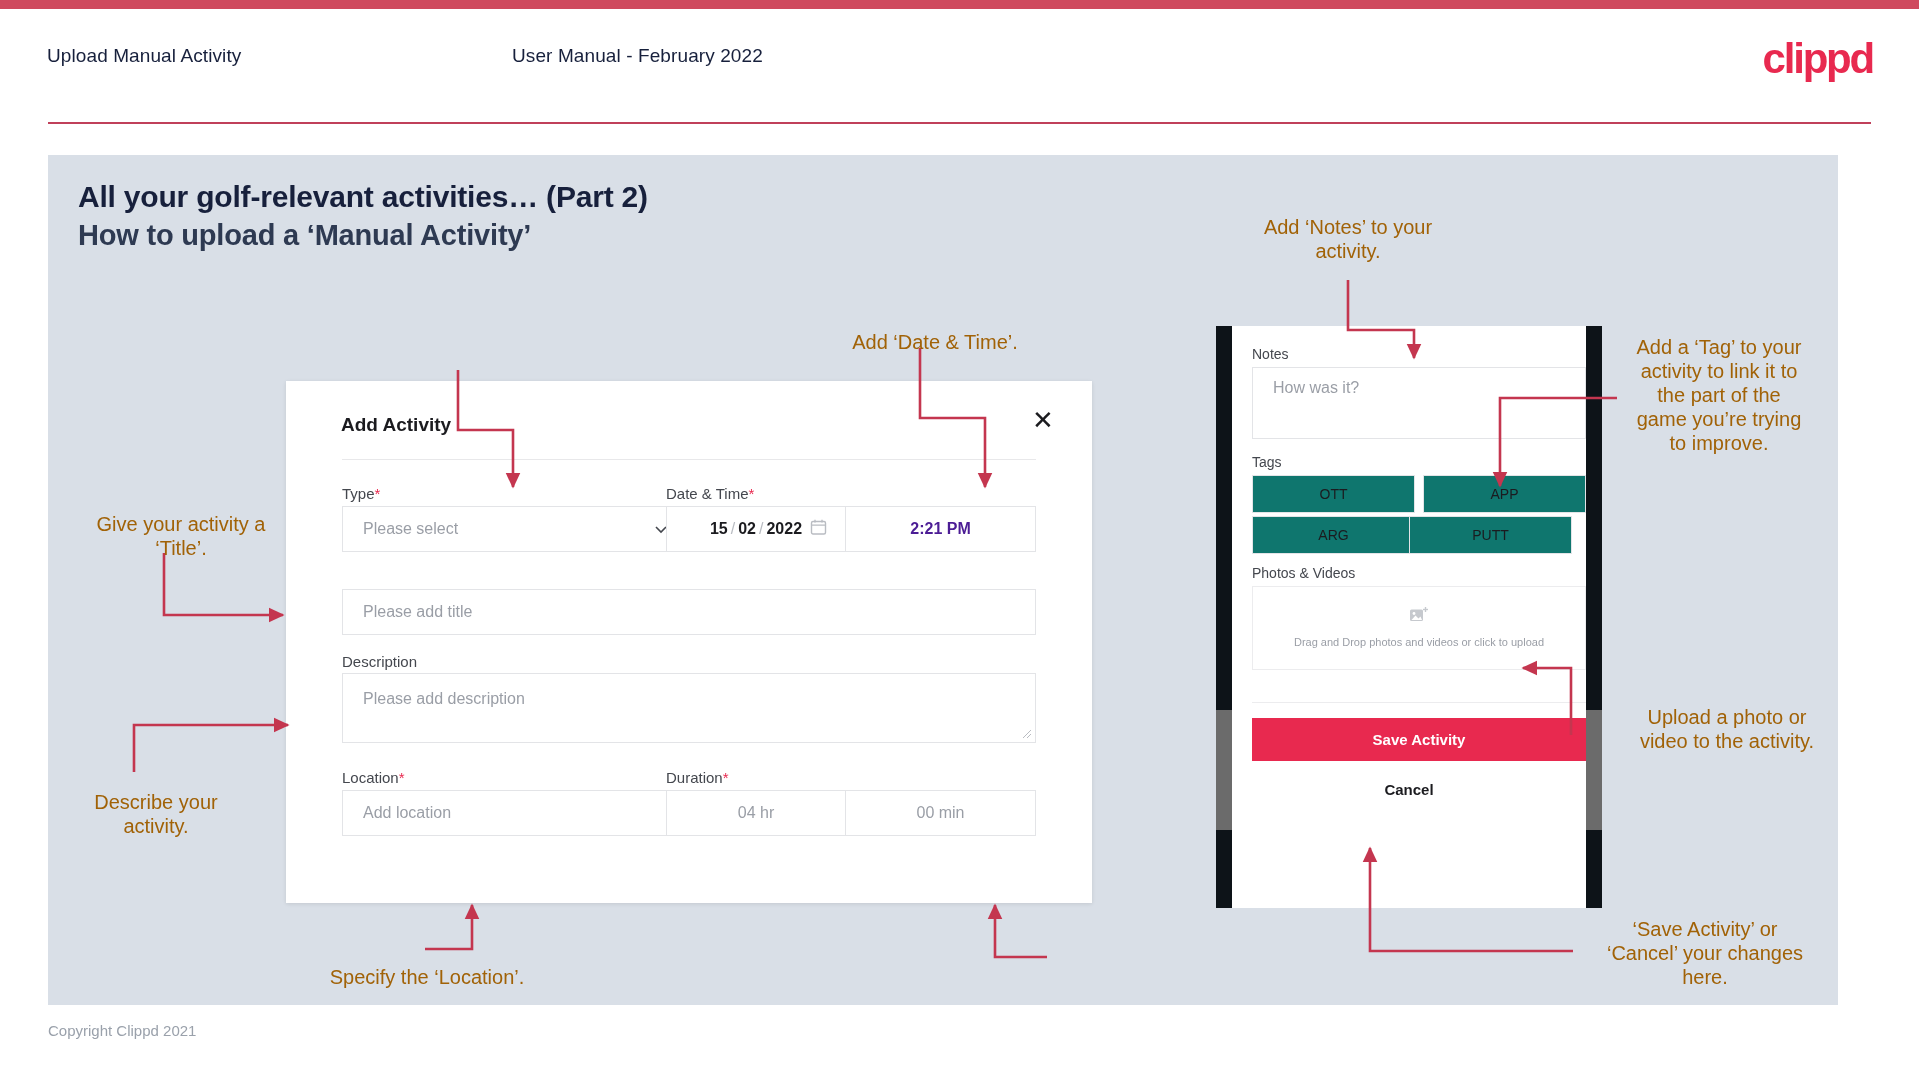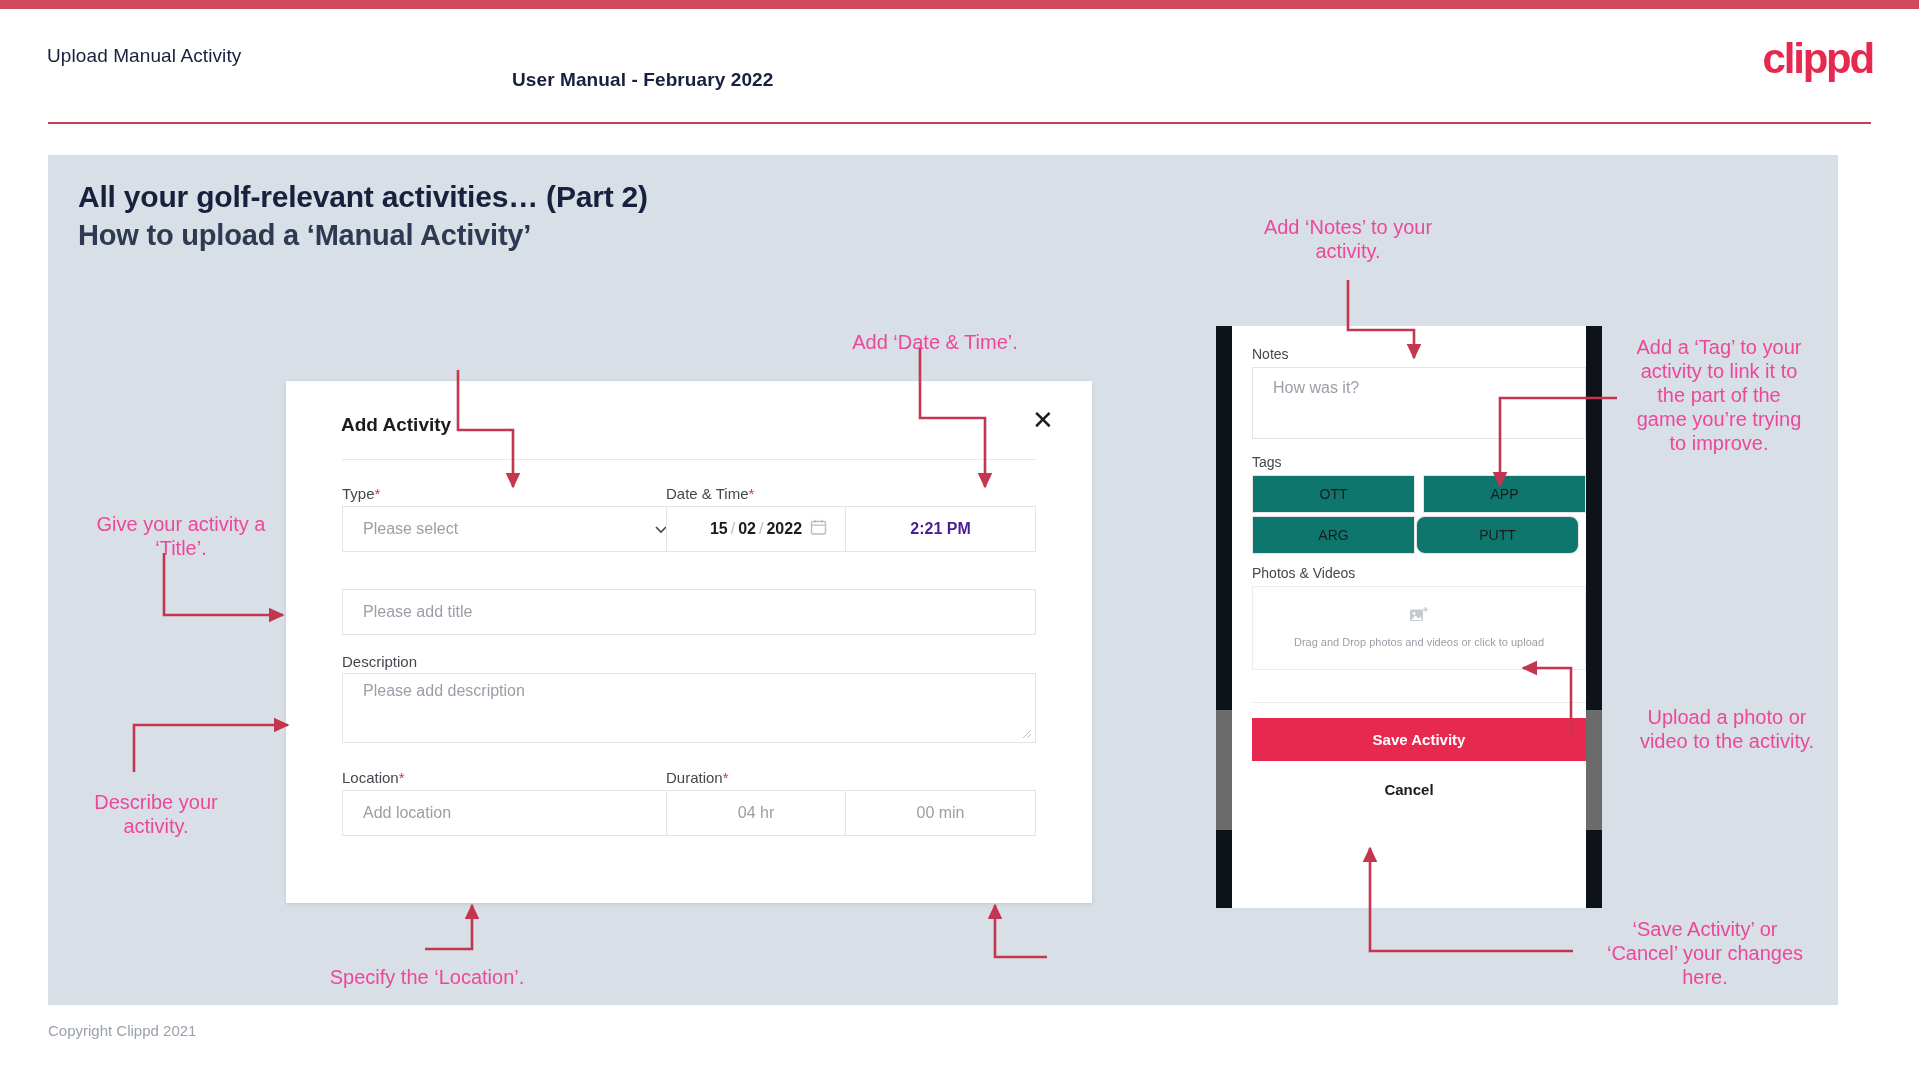--- a/index.html
+++ b/index.html
@@ -17,21 +17,21 @@
     background:#cf4a5e;
   }
 
   
   .hdr-title {
     position:absolute; left:47px; top:45px;
     font-size:19px; font-weight:400; color:#17203c; letter-spacing:.1px;
   }
   .hdr-sub {
     position:absolute; left:512px; top:45px;
-    font-size:19px; font-weight:700; color:#17203c; letter-spacing:.1px;margin-top:24px;
+    font-size:19px; font-weight:400; color:#17203c; letter-spacing:.1px;
   }
   .logo {
     position:absolute; right:46px; top:38px;
     font-size:42px; font-weight:700; color:#e8294f;
     letter-spacing:-2.2px; line-height:1;
   }
   .hdr-rule {
     position:absolute; left:48px; top:122px; width:1823px; height:2px;
     background:#c0405a;
   }
@@ -99,21 +99,21 @@
                 border-left:none; color:#4c1d95; font-weight:700; font-size:16px;
                 justify-content:center; padding-left:0; }
   .slash { color:#b9bcc2; font-weight:400; margin:0 3px; }
   .cal-ico { position:absolute; right:18px; top:50%; transform:translateY(-50%); }
 
   .f-title-lbl{ left:56px; top:187px;margin-top:32px; }
   .f-title    { left:56px; top:208px; width:694px; height:46px; }
 
   .f-desc-lbl { left:56px; top:272px; }
   .f-desc     { left:56px; top:292px; width:694px; height:70px;
-                align-items:flex-start; padding-top:8px; position:absolute; }
+                align-items:flex-start; padding-top:16px; position:absolute; }
   .resizer {
     position:absolute; right:3px; bottom:3px; width:10px; height:10px;
     color:#b9bcc2; font-size:11px; line-height:10px;
   }
   .f-loc-lbl  { left:56px; top:388px; }
   .f-loc      { left:56px; top:409px; width:348px; height:46px; }
   .f-dur-lbl  { left:380px; top:388px; }
   .f-hr       { left:380px; top:409px; width:180px; height:46px;
                 justify-content:center; padding-left:0; }
   .f-min      { left:560px; top:409px; width:190px; height:46px;
@@ -144,21 +144,21 @@
   }
   .ph-tags-lbl { left:20px; top:128px; }
   .ph-tag {
     position:absolute; width:163px; height:38px; border:1px solid #e3e4e7;
     background:#0f766e; font-size:14px; font-weight:400; color:#1b1b1f;
     display:flex; align-items:center; justify-content:center;
   }
   .tag0 { left:20px;  top:149px; }
   .tag1 { left:191px; top:149px; }
   .tag2 { left:20px;  top:190px; }
-  .tag3 { left:184px; top:190px;border-radius:9px; }
+  .tag3 { left:177px; top:190px; }
   .ph-pv-lbl { left:20px; top:239px; }
   .ph-drop {
     position:absolute; left:20px; top:260px; width:334px; height:84px;
     border:1px solid #ececee; display:flex; flex-direction:column;
     align-items:center; justify-content:center;
   }
   .ph-drop-txt {
     font-size:11px; color:#9a9ea6; text-align:center; line-height:1.5;
     margin-top:6px;
   }
@@ -172,21 +172,21 @@
     display:flex; align-items:center; justify-content:center; cursor:pointer;
   }
   .ph-cancel {
     position:absolute; left:0; top:455px; width:354px;
     text-align:center; font-size:15px; font-weight:700; color:#1b1b1f;
     cursor:pointer;
   }
 
   
   .ann {
-    position:absolute; font-size:20px; color:#ec4899; line-height:1.2;
+    position:absolute; font-size:20px; color:#a16207; line-height:1.2;
     text-align:center; white-space:pre-line;
   }
   svg.arrows {
     position:absolute; left:0; top:0; width:1919px; height:1079px;
     pointer-events:none;
   }
 </style>
 </head>
 <body>
 

